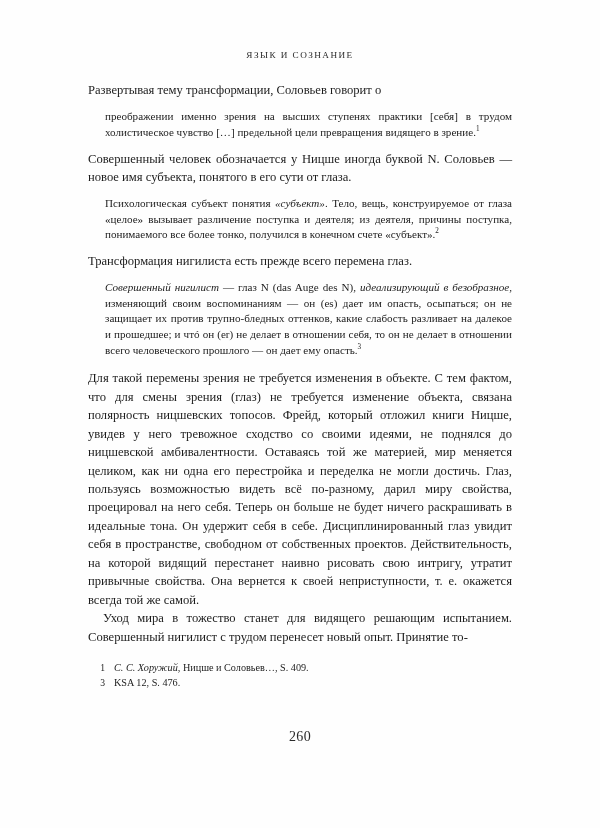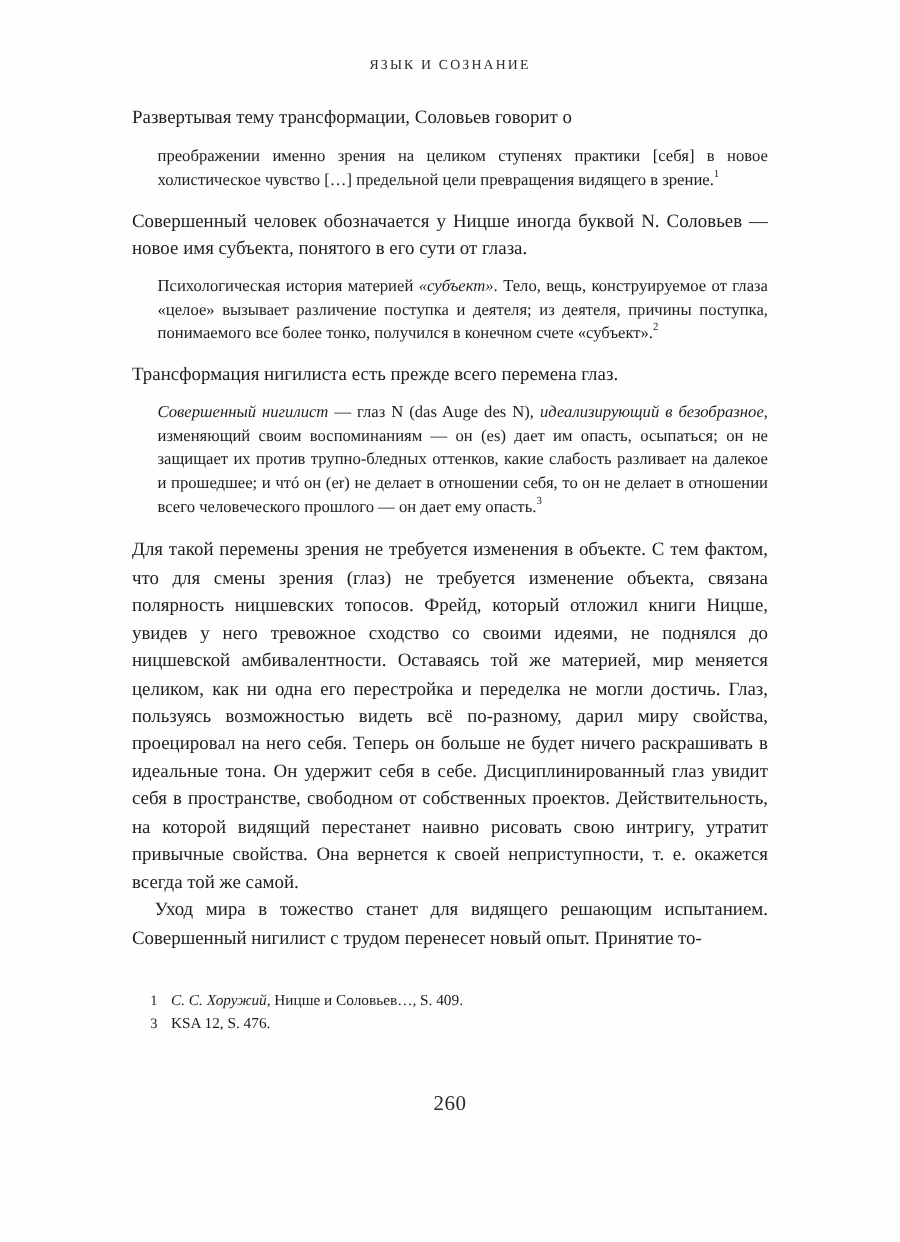--- a/index.html
+++ b/index.html
@@ -28,21 +28,21 @@
     left: 88px;
     top: 38px;
     width: 424px;
   }
 
   .running-head {
     text-align: center;
     font-size: 9.2px;
     letter-spacing: 1.45px;
     color: #2b2b2b;
-    margin: 0 0 21px 0;
+    margin: 12px 0 21px 0;
     font-variant: normal;
     text-transform: uppercase;
     font-family: "Liberation Serif", "DejaVu Serif", serif;
   }
 
   p {
     margin: 0;
     padding: 0;
   }
 
@@ -128,25 +128,25 @@
 <body>
 
 <div class="page">
 
   <div class="content">
 
     <div class="running-head">ЯЗЫК И СОЗНАНИЕ</div>
 
     <p class="body-par"><span>Развертывая тему трансформации, Соловьев говорит о</span></p>
 
-    <blockquote class="quote"><span>преображении именно зрения на целиком ступенях практики [себя] в новое холистическое чувство […] предельной цели превращения видящего в зрение.</span><sup>1</sup></blockquote>
+    <blockquote class="quote"><span>преображении именно зрения на высших ступенях практики [себя] в трудом холистическое чувство […] предельной цели превращения видящего в зрение.</span><sup>1</sup></blockquote>
 
     <p class="body-par"><span>Совершенный человек обозначается у Ницше иногда буквой N. Соловьев — новое имя субъекта, понятого в его сути от глаза.</span></p>
 
-    <blockquote class="quote"><span>Психологическая история материей </span><i>«субъект»</i><span>. Тело, вещь, конструируемое от глаза «целое» вызывает различение поступка и деятеля; из деятеля, причины поступка, понимаемого все более тонко, получился в конечном счете «субъект».</span><sup>2</sup></blockquote>
+    <blockquote class="quote"><span>Психологическая субъект понятия </span><i>«субъект»</i><span>. Тело, вещь, конструируемое от глаза «целое» вызывает различение поступка и деятеля; из деятеля, причины поступка, понимаемого все более тонко, получился в конечном счете «субъект».</span><sup>2</sup></blockquote>
 
     <p class="body-par"><span>Трансформация нигилиста есть прежде всего перемена глаз.</span></p>
 
     <blockquote class="quote last"><i>Совершенный нигилист</i><span> — глаз N (das Auge des N), </span><i>идеализирующий в безобразное</i><span>, изменяющий своим воспоминаниям — он (es) дает им опасть, осыпаться; он не защищает их против трупно-бледных оттенков, какие слабость разливает на далекое и прошедшее; и чтó он (er) не делает в отношении себя, то он не делает в отношении всего человеческого прошлого — он дает ему опасть.</span><sup>3</sup></blockquote>
 
     <p class="body-par tight"><span>Для такой перемены зрения не требуется изменения в объекте. С тем фактом, что для смены зрения (глаз) не требуется изменение объекта, связана полярность ницшевских топосов. Фрейд, который отложил книги Ницше, увидев у него тревожное сходство со своими идеями, не поднялся до ницшевской амбивалентности. Оставаясь той же материей, мир меняется целиком, как ни одна его перестройка и переделка не могли достичь. Глаз, пользуясь возможностью видеть всё по-разному, дарил миру свойства, проецировал на него себя. Теперь он больше не будет ничего раскрашивать в идеальные тона. Он удержит себя в себе. Дисциплинированный глаз увидит себя в пространстве, свободном от собственных проектов. Действительность, на которой видящий перестанет наивно рисовать свою интригу, утратит привычные свойства. Она вернется к своей неприступности, т. е. окажется всегда той же самой.</span></p>
 
     <p class="body-par cont"><span>Уход мира в тожество станет для видящего решающим испытанием. Совершенный нигилист с трудом перенесет новый опыт. Принятие то-</span></p>
 
   </div>

